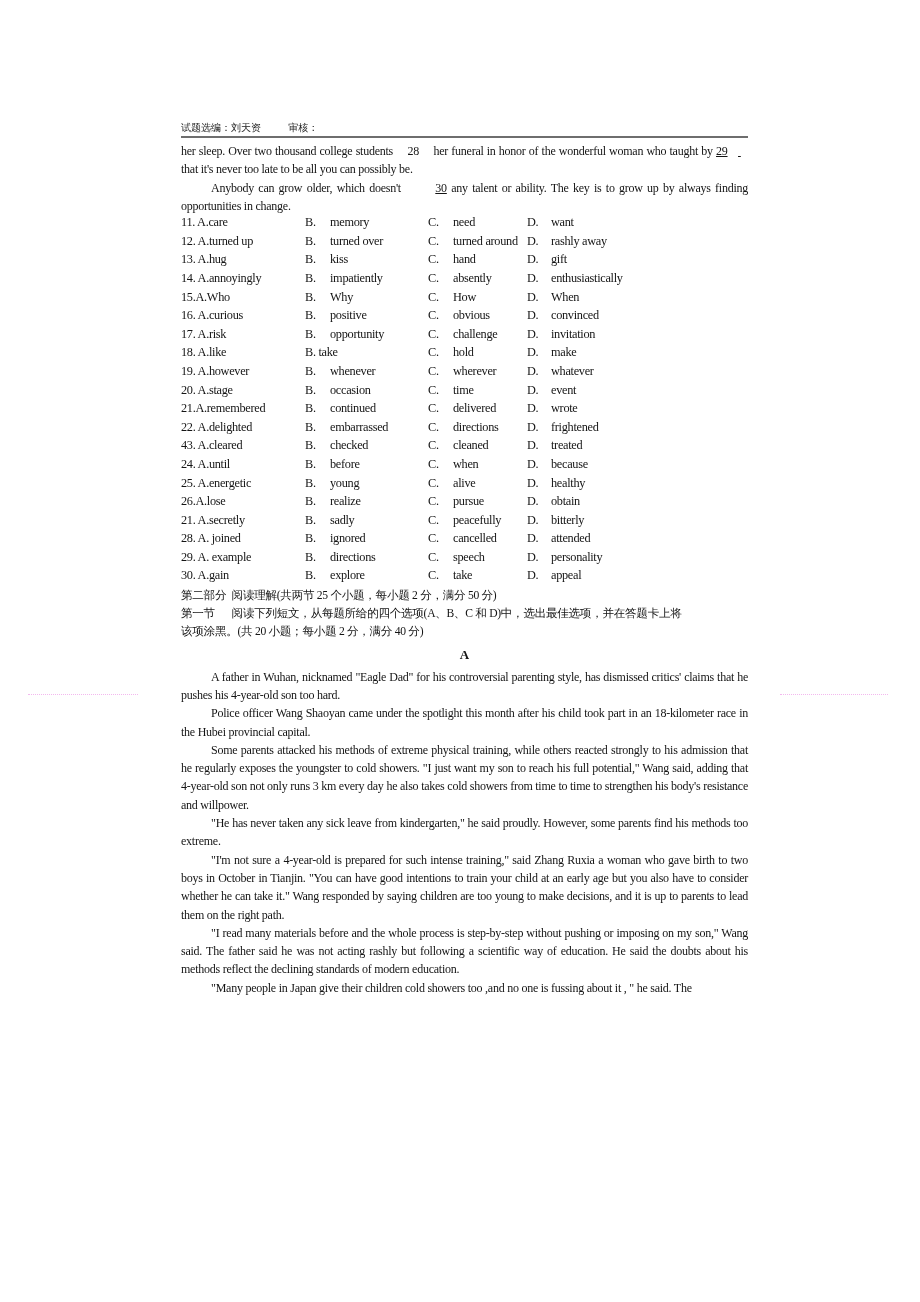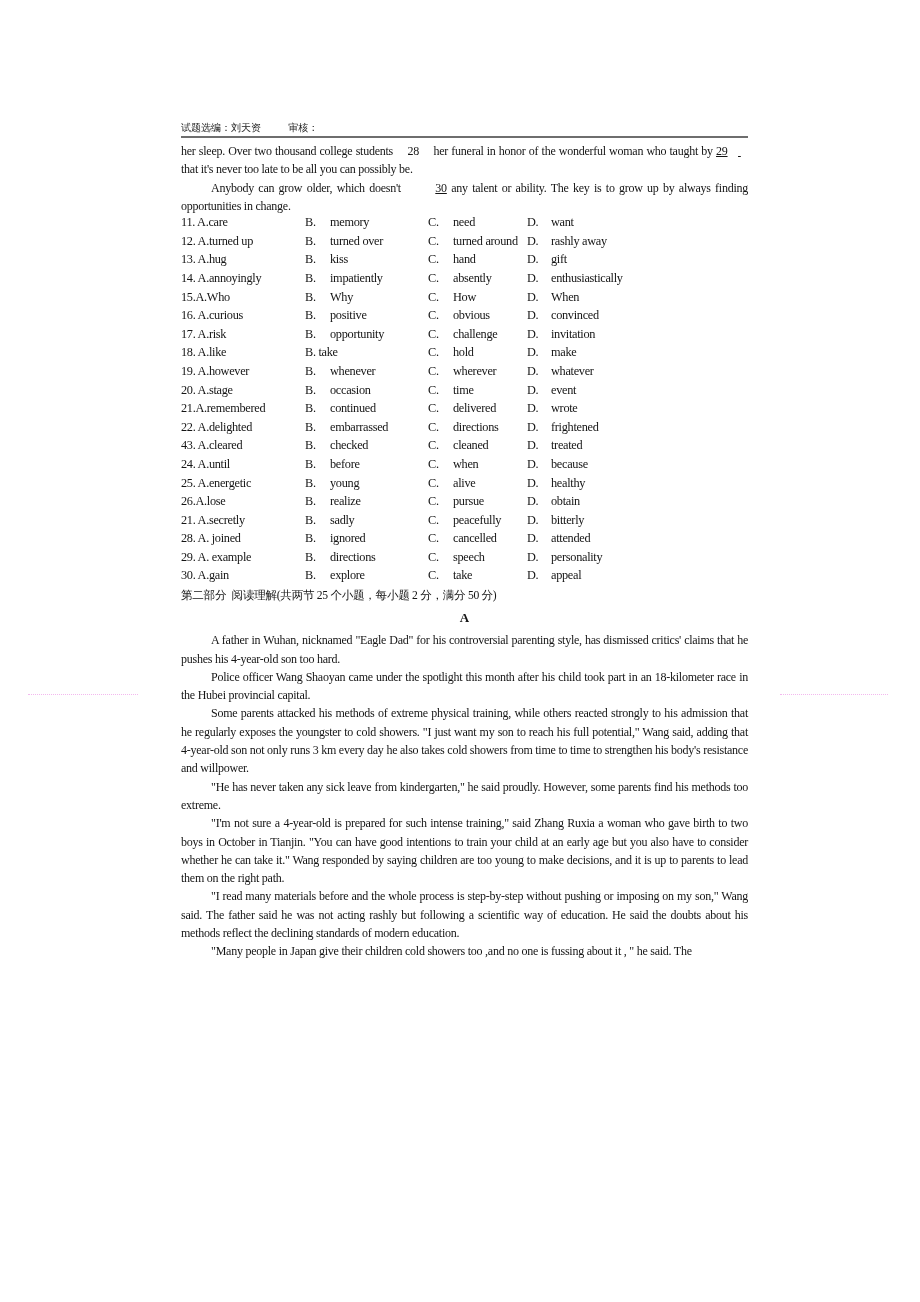--- a/index.html
+++ b/index.html
@@ -234,20 +234,25 @@
         <span class="c-cw">take</span>
         <span class="c-dl">D.</span>
         <span class="c-dw">appeal</span>
       </div>
     </div>
 
   <p class="cn">
     <span class="lab">第二部分</span>
     <span>阅读理解(共两节 25 个小题，每小题 2 分，满分 50 分)</span>
   </p>
+  <p class="cn">
+    <span class="lab">第一节</span>
+    <span>阅读下列短文，从每题所给的四个选项(A、B、C 和 D)中，选出最佳选项，并在答题卡上将</span><br>
+    <span>该项涂黑。(共 20 小题；每小题 2 分，满分 40 分)</span>
+  </p>
 
   <div class="sec-a">A</div>
 
   <div id="passage">
       <p class="p indent">A father in Wuhan, nicknamed "Eagle Dad" for his controversial parenting style, has dismissed critics' claims that he pushes his 4-year-old son too hard.</p>
       <p class="p indent">Police officer Wang Shaoyan came under the spotlight this month after his child took part in an 18-kilometer race in the Hubei provincial capital.</p>
       <p class="p indent">Some parents attacked his methods of extreme physical training, while others reacted strongly to his admission that he regularly exposes the youngster to cold showers. "I just want my son to reach his full potential," Wang said, adding that 4-year-old son not only runs 3 km every day he also takes cold showers from time to time to strengthen his body's resistance and willpower.</p>
       <p class="p indent">"He has never taken any sick leave from kindergarten," he said proudly. However, some parents find his methods too extreme.</p>
       <p class="p indent">"I'm not sure a 4-year-old is prepared for such intense training," said Zhang Ruxia    a woman who gave birth to two boys in October in Tianjin. "You can have good intentions to train your child at an early age but you also have to consider whether he can take it." Wang responded by saying children are too young to make decisions, and it is up to parents to lead them on the right path.</p>
       <p class="p indent">"I read many materials before and the whole process is step-by-step without pushing or imposing on my son," Wang said. The father said he was not acting rashly but following a scientific way of education. He said the doubts about his methods reflect the declining standards of modern education.</p>

